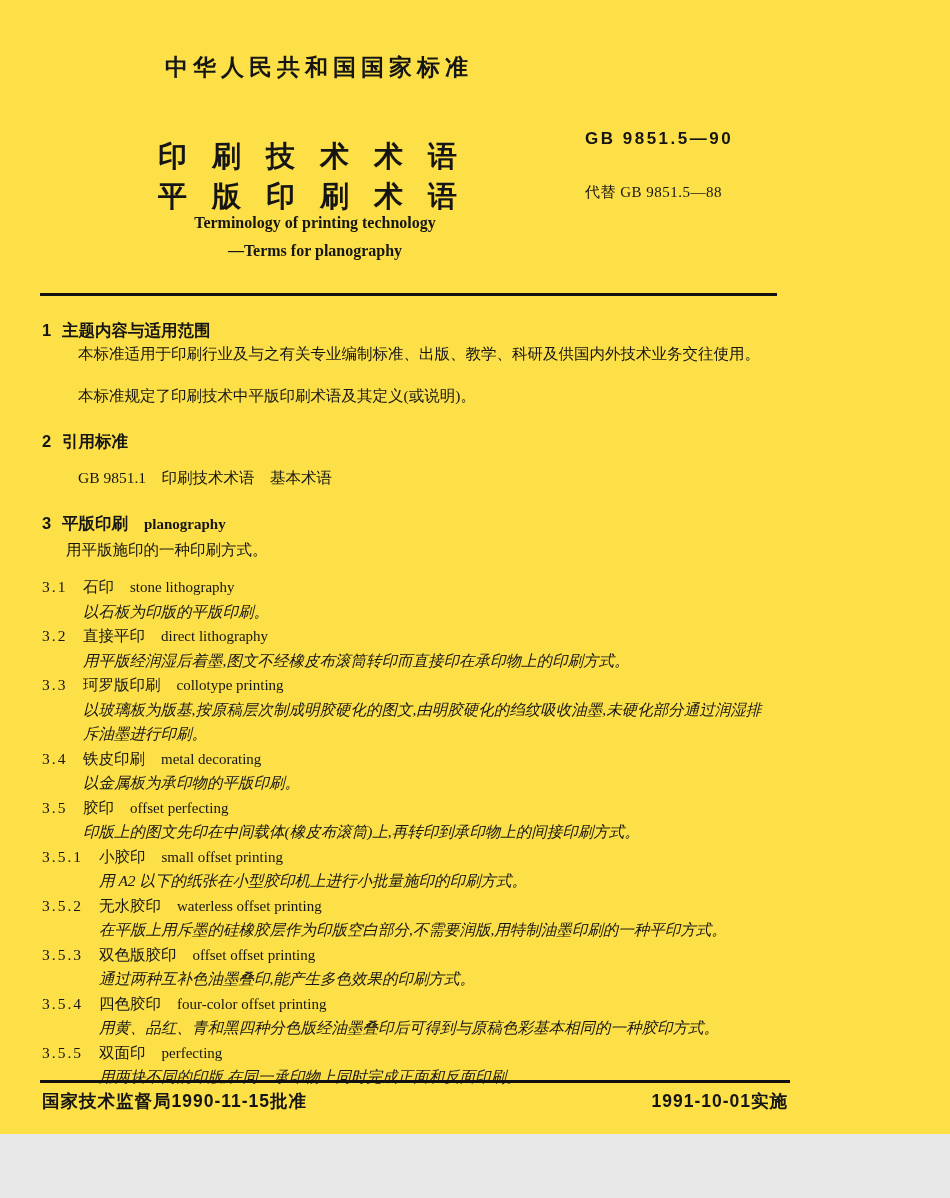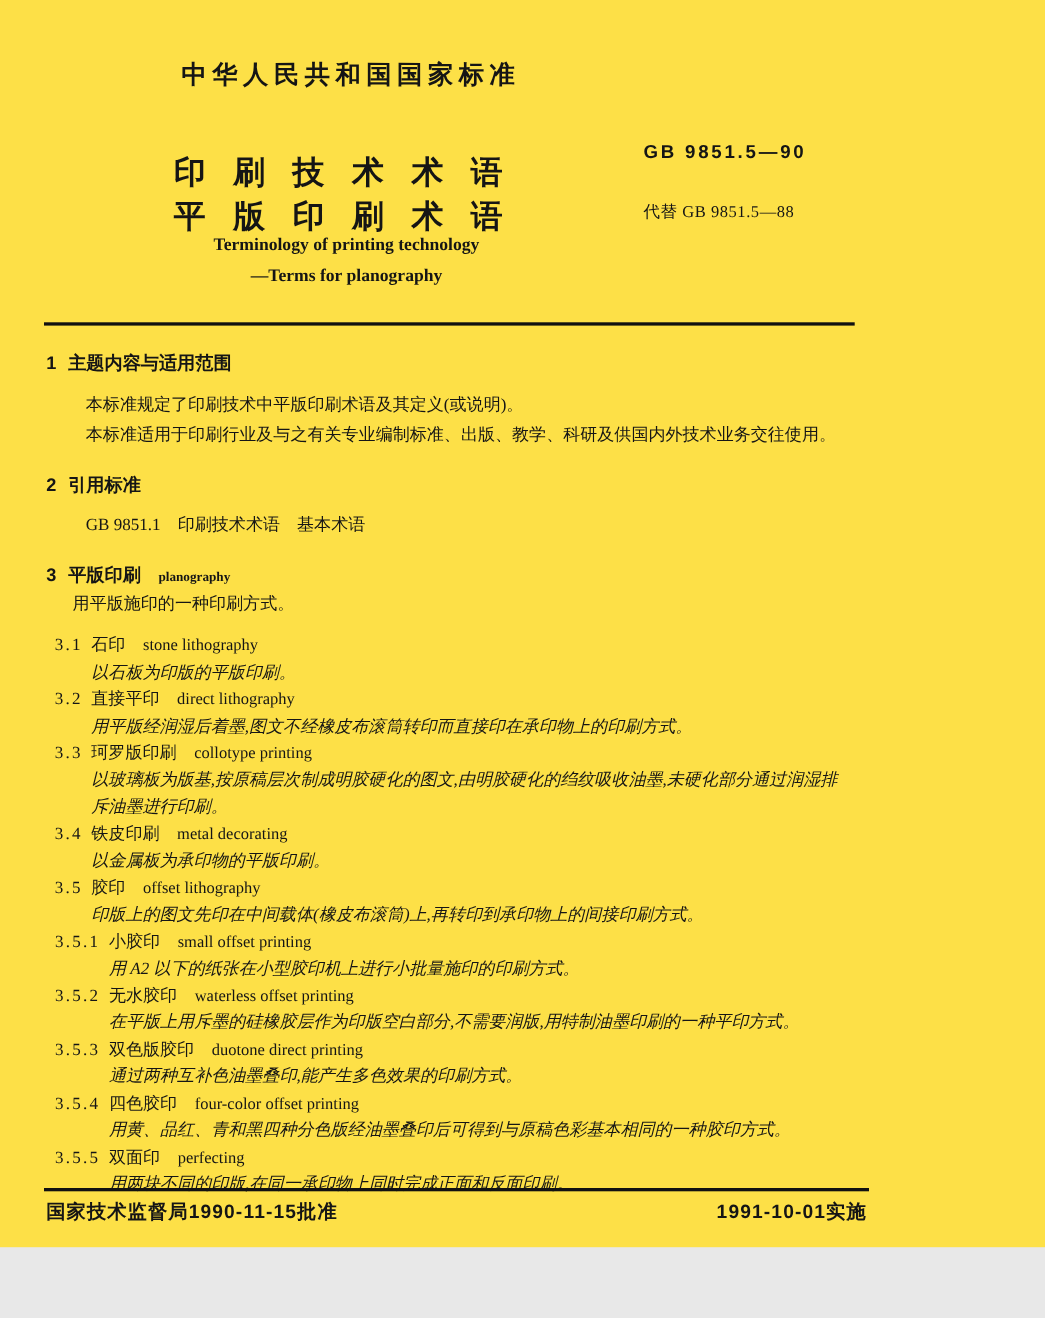--- a/index.html
+++ b/index.html
@@ -49,31 +49,31 @@
   .sec-head{
     display:flex;align-items:baseline;
     font-family:"Liberation Sans","DejaVu Sans",sans-serif;
     font-weight:bold;font-size:16.5px;line-height:20px;
     margin:0;
   }
   .sec-no{width:20px;flex:0 0 auto;}
   .sec-head .en{
     margin-left:16px;
     font-family:"Liberation Serif","DejaVu Serif",serif;
-    font-size:12px;
+    font-size:15px;
     text-align:right;
   }
   .para{margin:0 0 0 36px;line-height:27px;}
   .gap1{margin-top:15px;}
   .gap2{margin-top:22px;}
   .ref-line{margin:15px 0 0 36px;white-space:pre-wrap;}
   .sec3-def{margin:4px 0 0 24px;}
   
   .terms{margin-top:13px;}
-  .term-line{display:flex;align-items:baseline;text-align:center;}
+  .term-line{display:flex;align-items:baseline;}
   .tno{flex:0 0 auto;letter-spacing:2px;}
   .lvl1 .tno{width:41px;}
   .lvl2 .tno{width:57px;}
   .ten{margin-left:16px;font-size:15px;white-space:nowrap;}
   .tdef{margin:0;max-width:680px;font-style:italic;}
   .lvl1 .tdef{margin-left:41px;}
   .lvl2 .tdef{margin-left:57px;}
   
   .rule-bottom{
     position:absolute;top:1080px;left:40px;width:750px;height:2.5px;background:#111;
@@ -100,22 +100,22 @@
     <div>—Terms for planography</div>
   </div>
   <div class="rule-top"></div>
 
   <div class="body">
 
     <div class="sec-head">
       <span class="sec-no">1</span>
       <span>主题内容与适用范围</span>
     </div>
+    <p class="para">本标准适用于印刷行业及与之有关专业编制标准、出版、教学、科研及供国内外技术业务交往使用。</p>
     <p class="para gap1">本标准规定了印刷技术中平版印刷术语及其定义(或说明)。</p>
-    <p class="para">本标准适用于印刷行业及与之有关专业编制标准、出版、教学、科研及供国内外技术业务交往使用。</p>
 
     <div class="sec-head gap2">
       <span class="sec-no">2</span>
       <span>引用标准</span>
     </div>
     <p class="ref-line">GB 9851.1　印刷技术术语　基本术语</p>
 
     <div class="sec-head gap2">
       <span class="sec-no">3</span>
       <span>平版印刷</span>
@@ -158,21 +158,21 @@
           <span class="tcn">铁皮印刷</span>
           <span class="ten">metal decorating</span>
         </div>
         <p class="tdef">以金属板为承印物的平版印刷。</p>
       </div>
 
       <div class="entry lvl1">
         <div class="term-line">
           <span class="tno">3.5</span>
           <span class="tcn">胶印</span>
-          <span class="ten">offset lithography</span>
+          <span class="ten">offset perfecting</span>
         </div>
         <p class="tdef">印版上的图文先印在中间载体(橡皮布滚筒)上,再转印到承印物上的间接印刷方式。</p>
       </div>
 
       <div class="entry lvl2">
         <div class="term-line">
           <span class="tno">3.5.1</span>
           <span class="tcn">小胶印</span>
           <span class="ten">small offset printing</span>
         </div>
@@ -185,21 +185,21 @@
           <span class="tcn">无水胶印</span>
           <span class="ten">waterless offset printing</span>
         </div>
         <p class="tdef">在平版上用斥墨的硅橡胶层作为印版空白部分,不需要润版,用特制油墨印刷的一种平印方式。</p>
       </div>
 
       <div class="entry lvl2">
         <div class="term-line">
           <span class="tno">3.5.3</span>
           <span class="tcn">双色版胶印</span>
-          <span class="ten">duotone direct printing</span>
+          <span class="ten">offset offset printing</span>
         </div>
         <p class="tdef">通过两种互补色油墨叠印,能产生多色效果的印刷方式。</p>
       </div>
 
       <div class="entry lvl2">
         <div class="term-line">
           <span class="tno">3.5.4</span>
           <span class="tcn">四色胶印</span>
           <span class="ten">four-color offset printing</span>
         </div>

